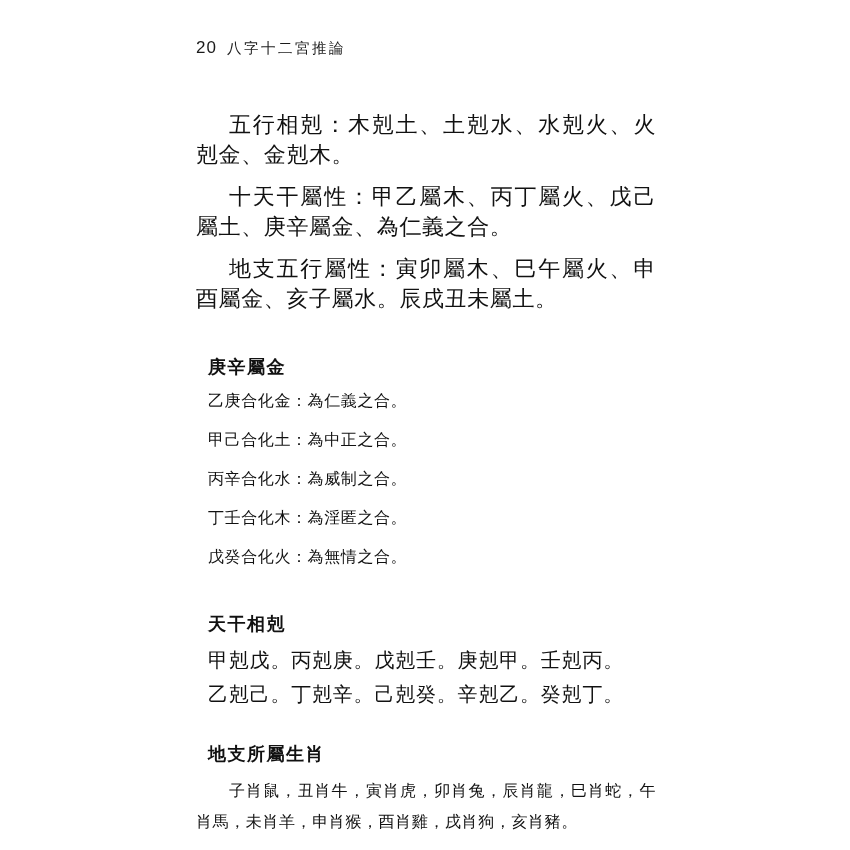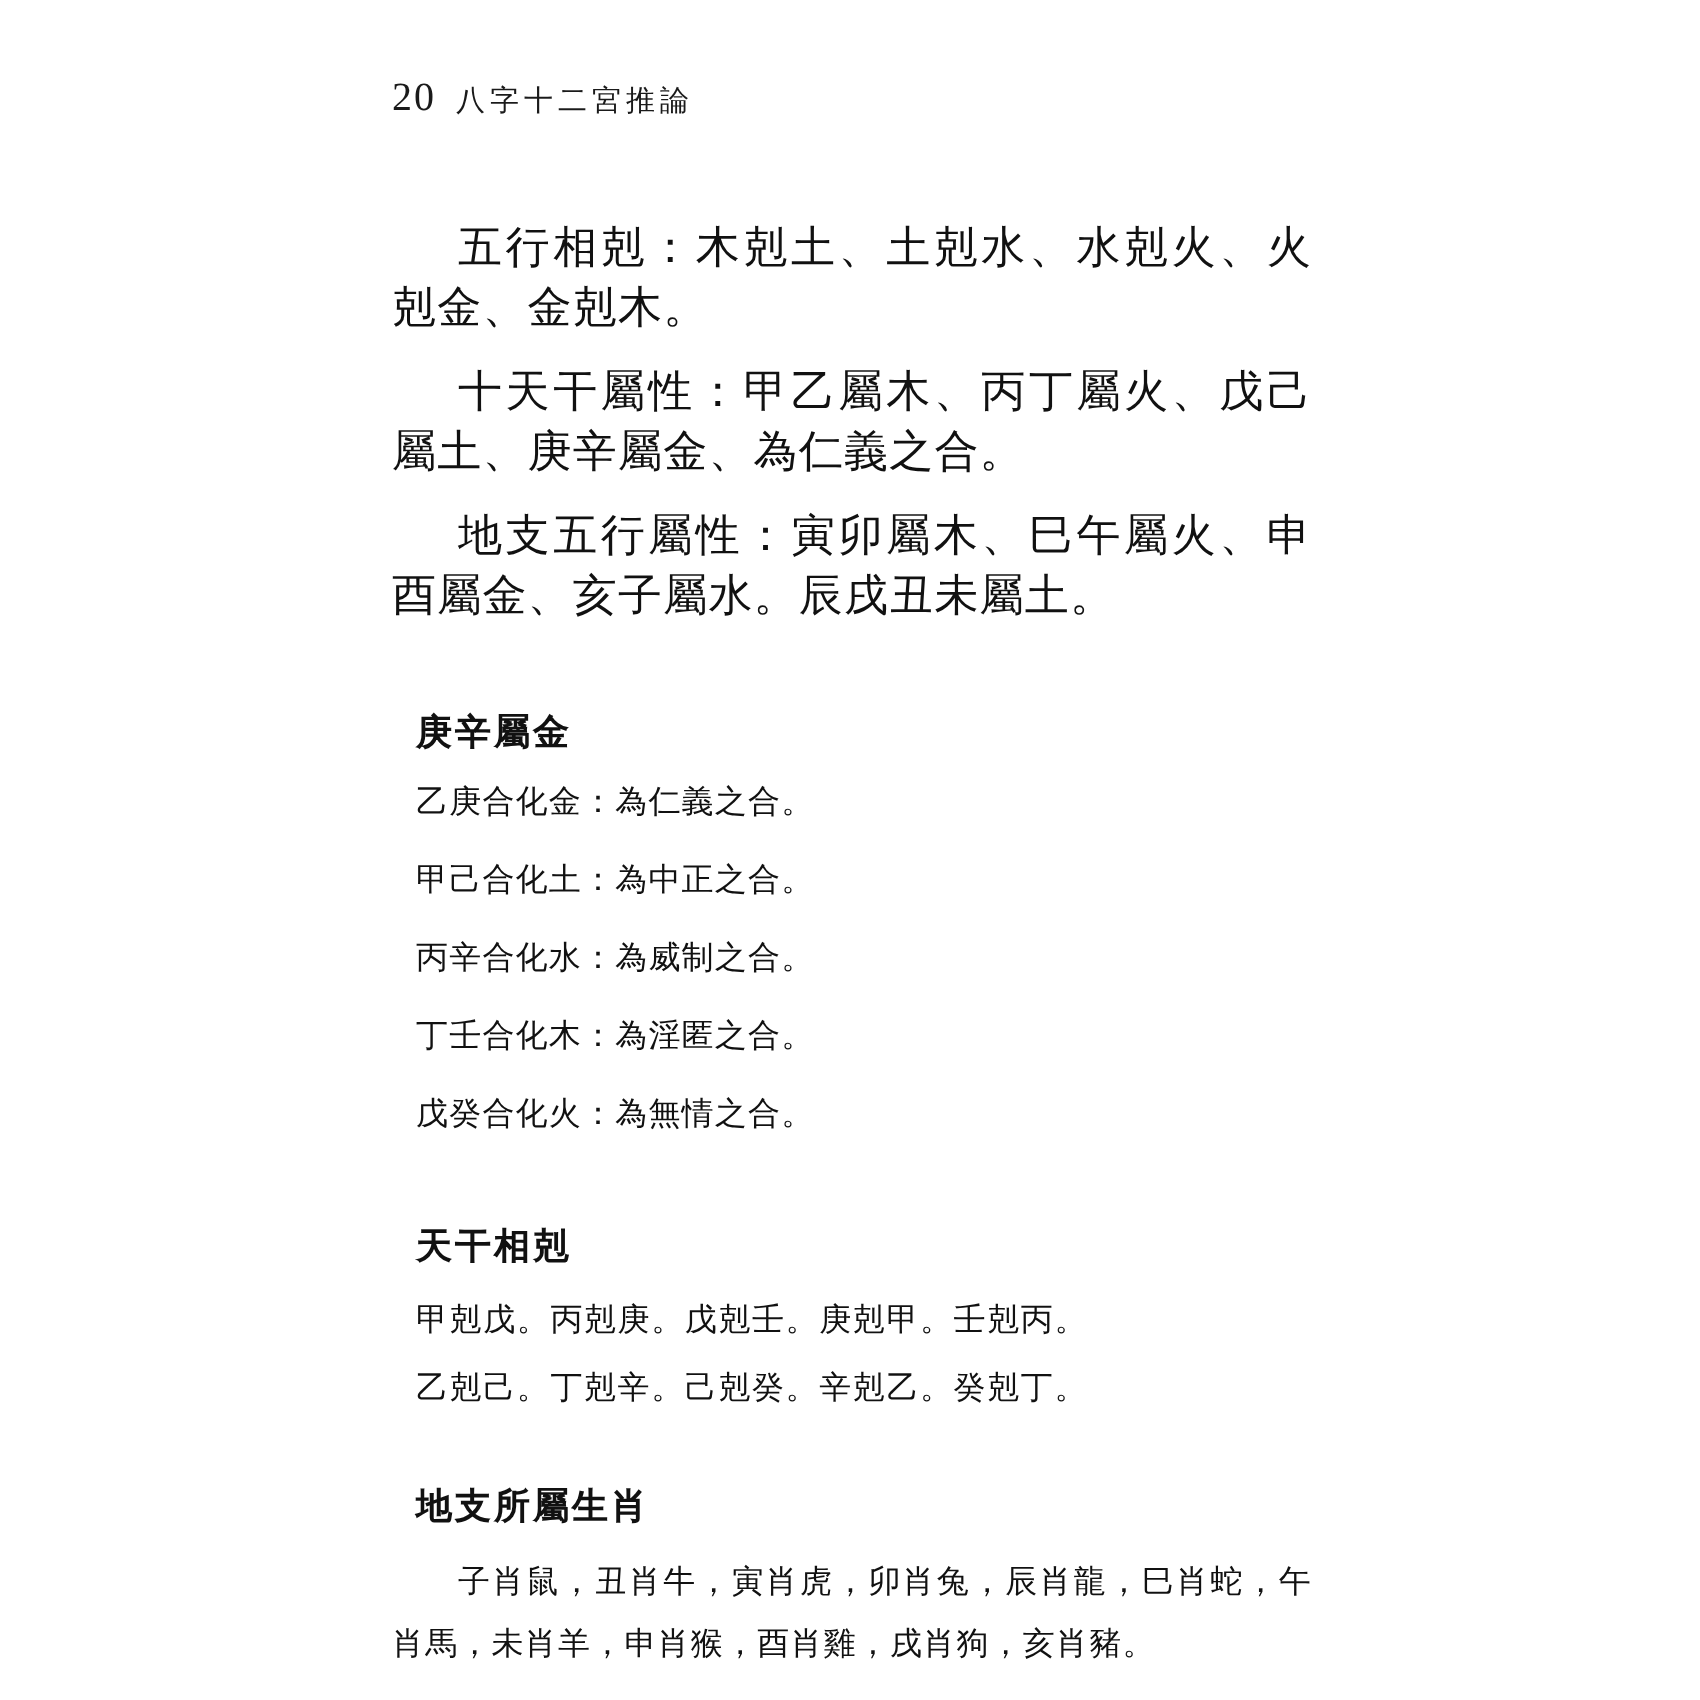--- a/index.html
+++ b/index.html
@@ -25,22 +25,22 @@
     left: 196px;
     top: 38px;
     display: flex;
     align-items: baseline;
     gap: 10px;
     font-size: 15px;
     letter-spacing: 1px;
     color: #1a1a1a;
   }
   .running-head .folio {
-    font-family: Liberation Serif, serif;
-    font-size: 20px;
+    font-family: Liberation Sans, sans-serif;
+    font-size: 17px;
   }
   .running-head .head-title {
     font-size: 14.5px;
     letter-spacing: 2.5px;
   }
   .body-col {
     position: absolute;
     left: 196px;
     top: 110px;
     width: 460px;
@@ -63,21 +63,21 @@
   }
   p.item {
     margin: 0 0 13px 0;
     font-size: 16px;
     line-height: 26px;
     letter-spacing: 0.6px;
     text-indent: 12px;
   }
   p.listline {
     margin: 0 0 4px 0;
-    font-size: 16px;
+    font-size: 20px;
     line-height: 30px;
     letter-spacing: 0.8px;
     text-indent: 12px;
   }
   p.flow {
     margin: 0;
     font-size: 16px;
     line-height: 31px;
     letter-spacing: 0.6px;
     text-indent: 33px;

